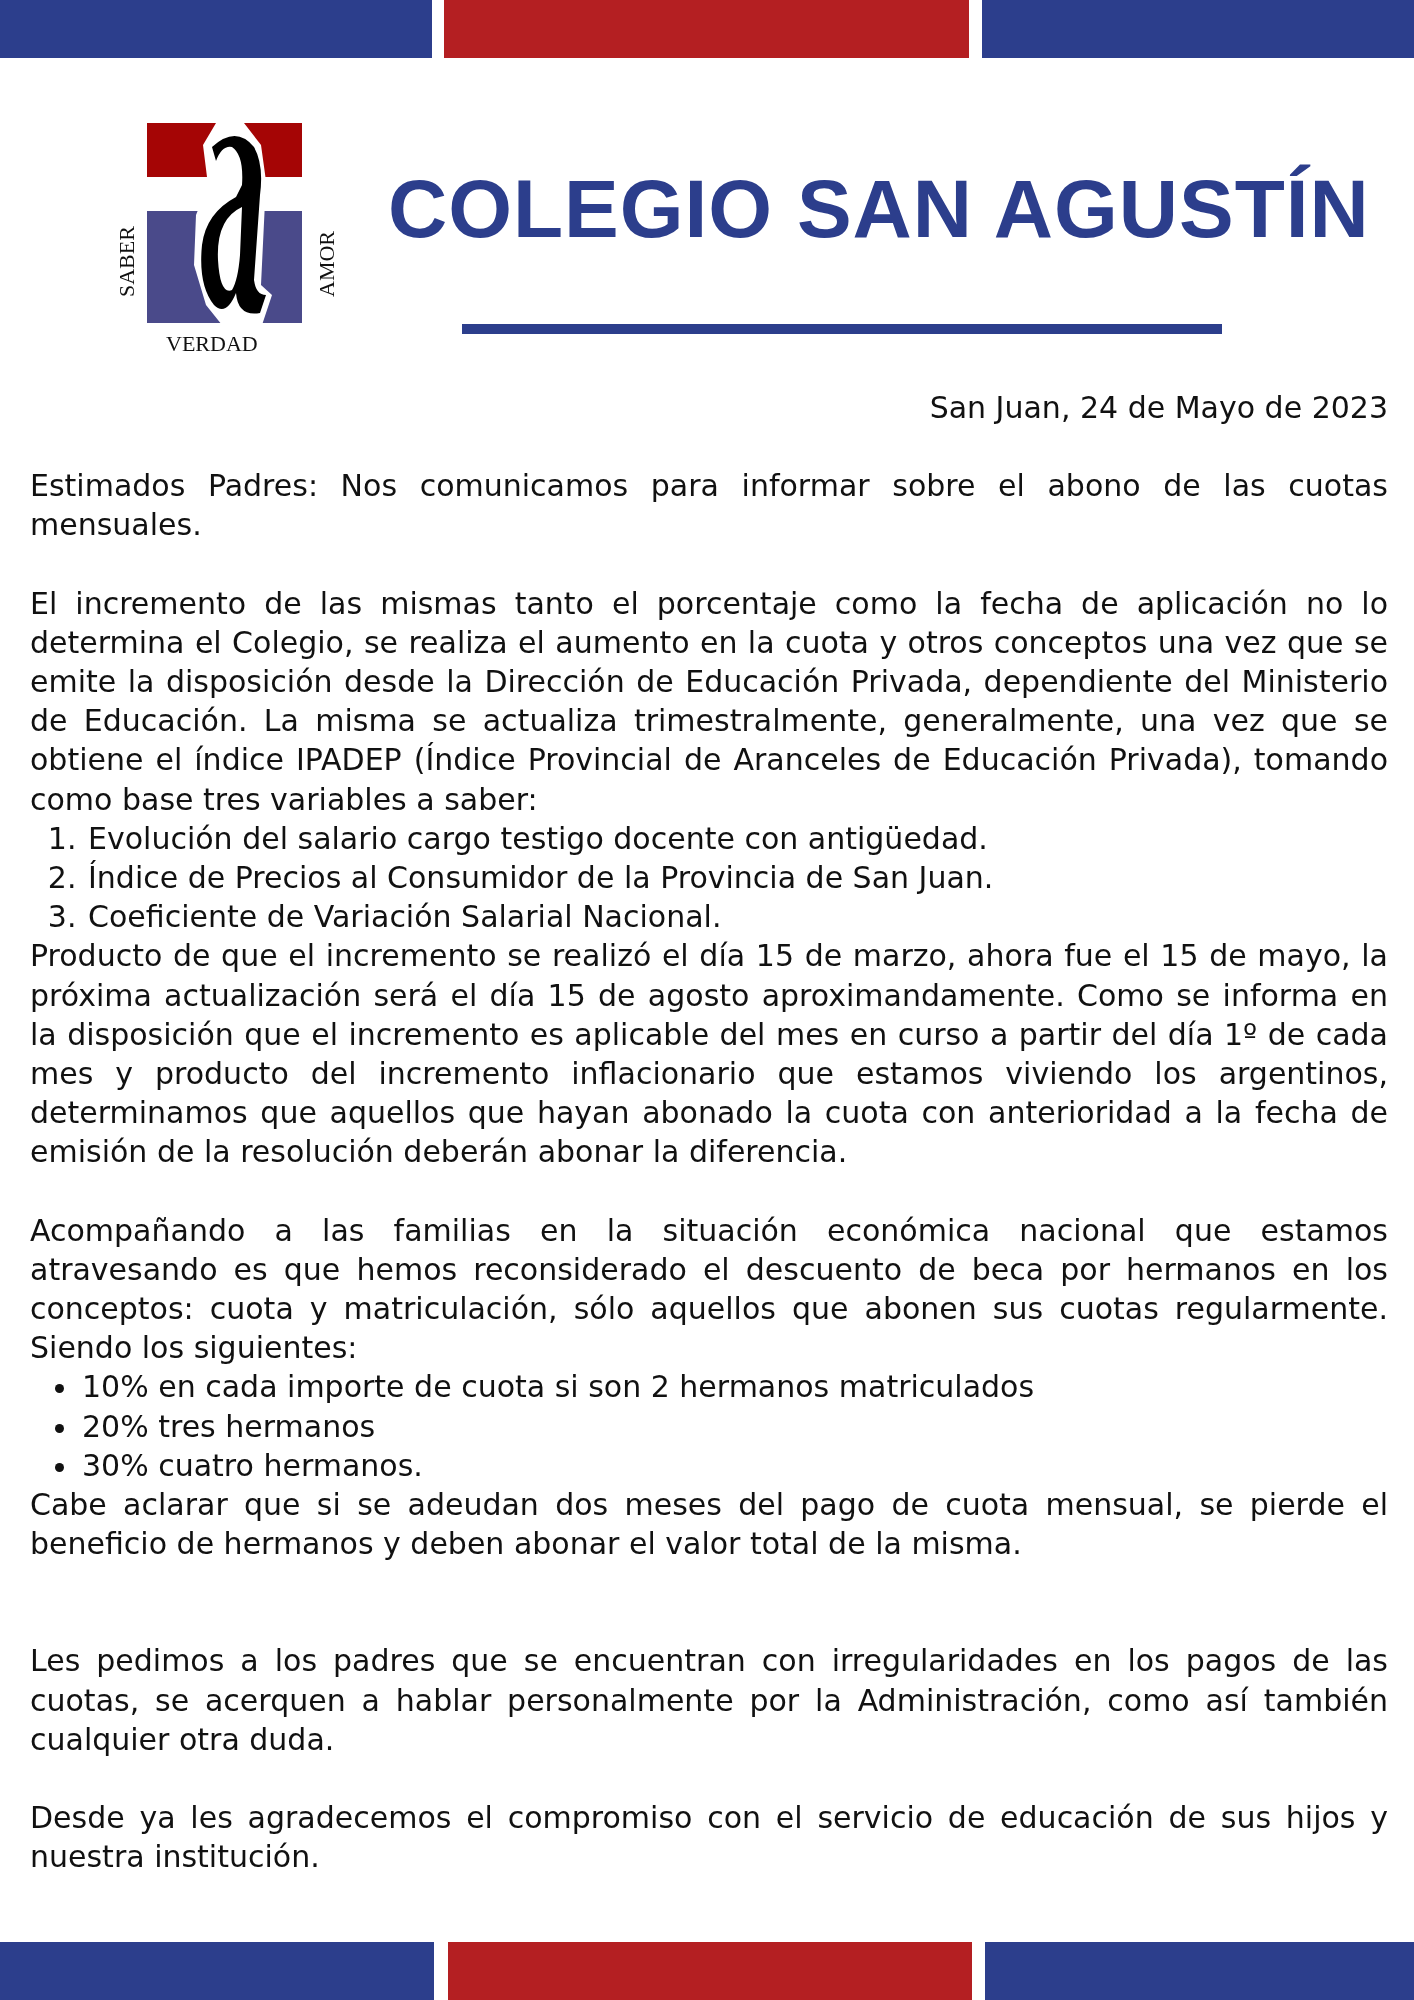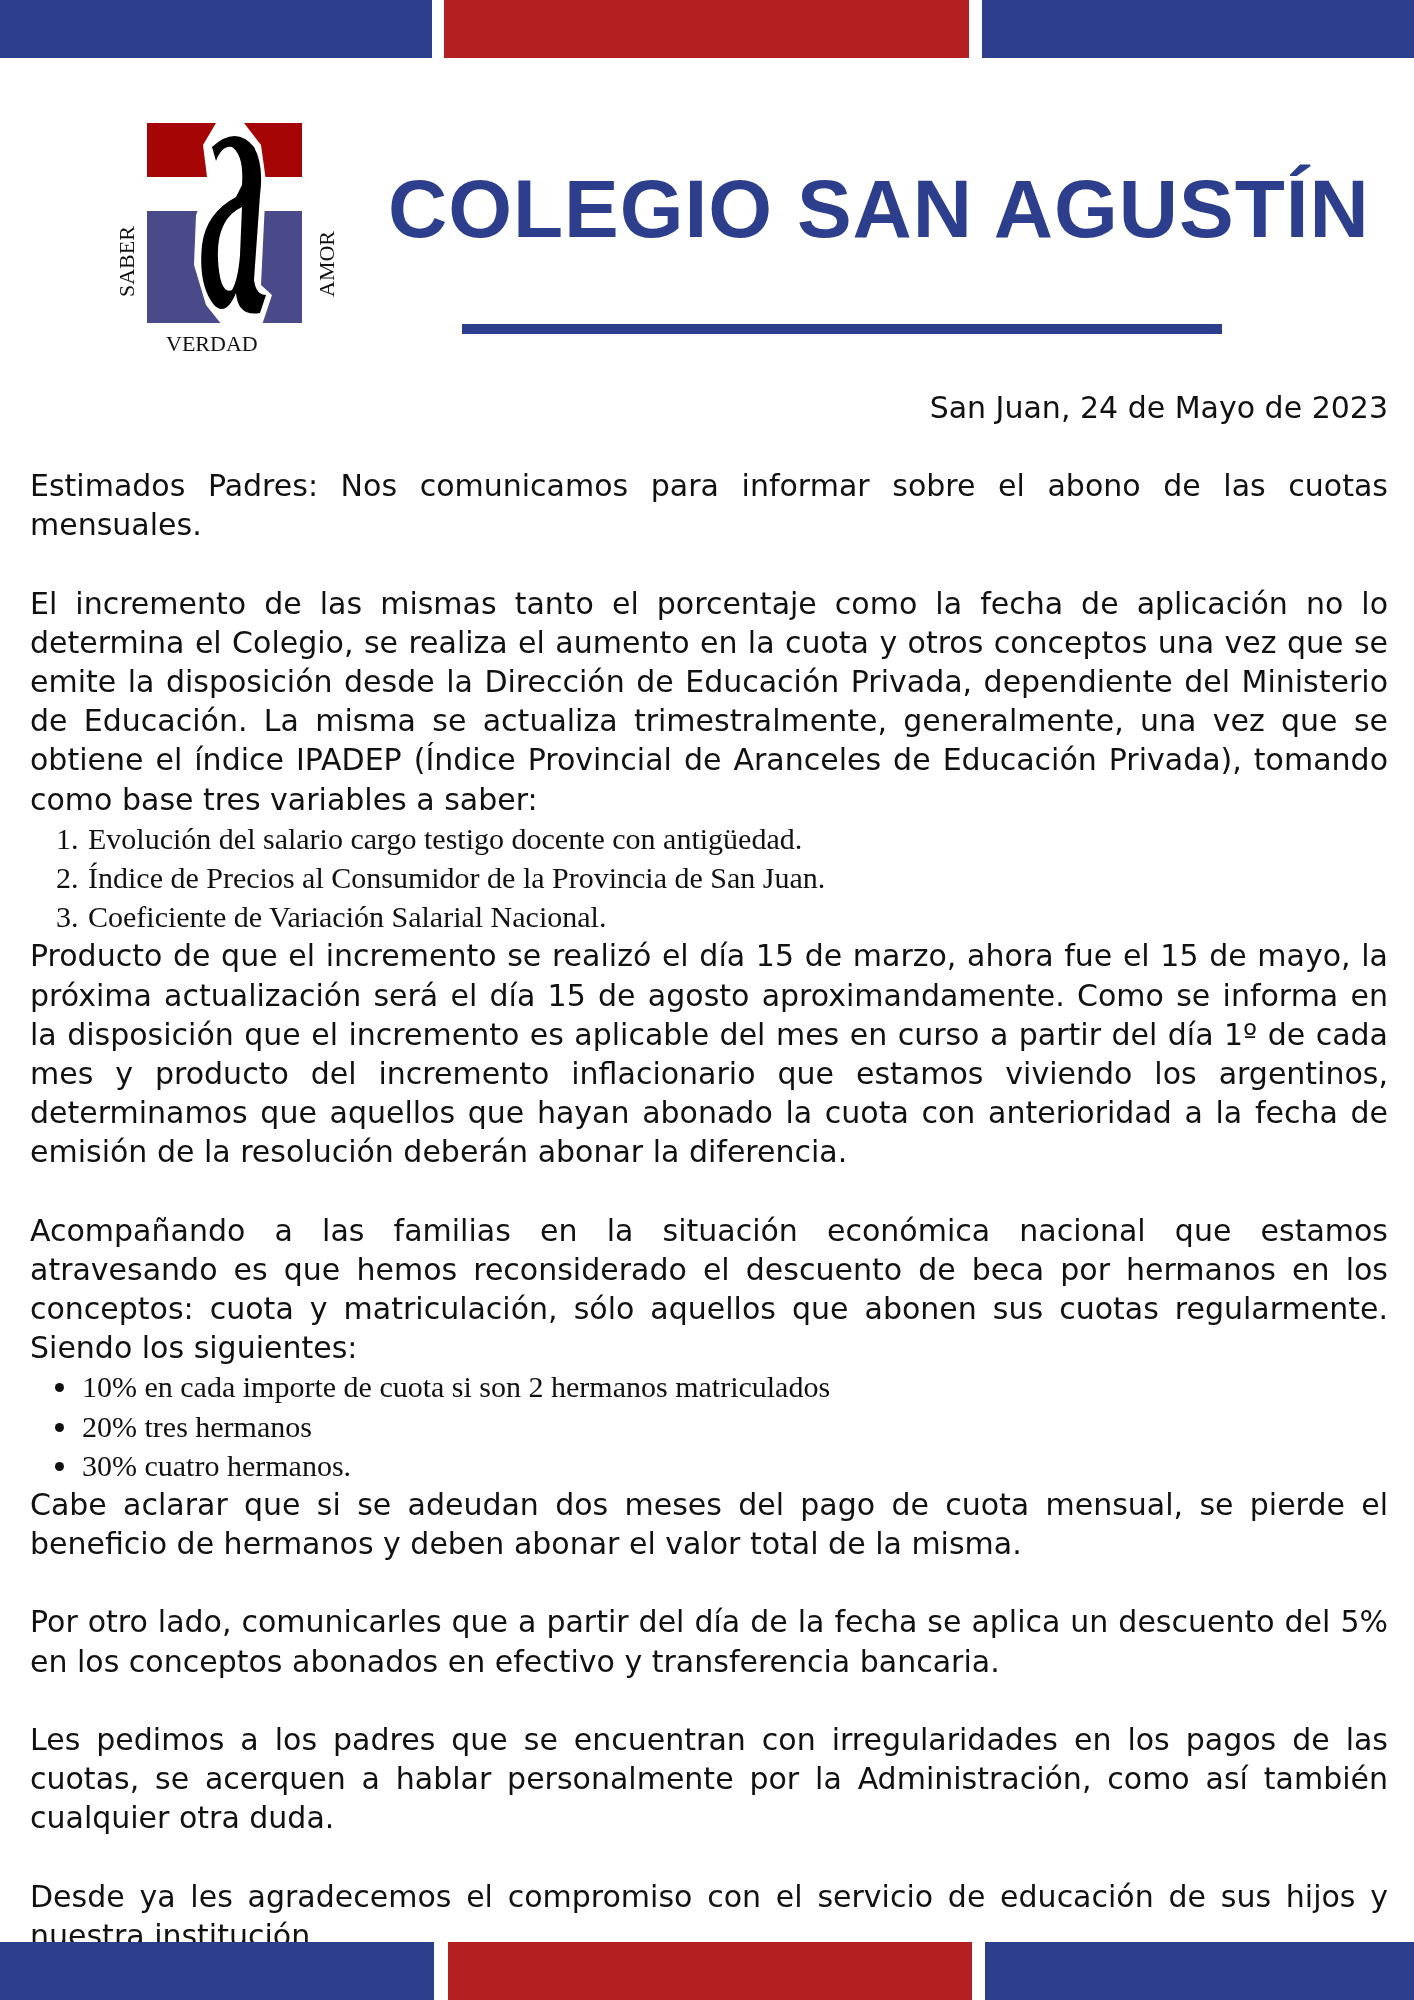--- a/index.html
+++ b/index.html
@@ -11,21 +11,21 @@
     .logo { position: absolute; left: 66px; top: 85px; width: 320px; height: 280px; }
     .title { position: absolute; left: 388px; top: 168px; width: 1000px;
              font-family: "Liberation Sans", sans-serif; font-weight: bold;
              font-size: 82px; letter-spacing: 1px; line-height: 1; white-space: nowrap; }
     .title-rule { position: absolute; left: 462px; top: 324px; width: 760px; height: 10px; }
     .content { position: absolute; left: 30px; top: 388px; width: 1358px;
                font-size: 30px; line-height: 39.2px; }
     .date { text-align: right; margin: 0; }
     p { margin: 0; text-align: justify; }
     .gap { height: 39px; }
-    ol, ul { margin: 0; padding-left: 56px; font-family: Liberation Serif, serif; }
+    ol, ul { margin: 0; padding-left: 56px; }
     ul { padding-left: 50px; }
     li { padding-left: 2px; }
     .sign { text-align: right; }
   </style>
 </head>
 <body>
 
 <div class="bar top" style="left:0;width:432px;background:#2c3e8c;"></div>
 <div class="bar top" style="left:444px;width:525px;background:#b41f22;"></div>
 <div class="bar top" style="left:982px;width:432px;background:#2c3e8c;"></div>
@@ -59,21 +59,20 @@
   <p>Producto de que el incremento se realizó el día  15 de marzo, ahora fue el 15 de mayo, la próxima actualización será el día 15 de agosto aproximandamente. Como se informa en la disposición que el incremento es aplicable del mes en curso a partir del día 1º de cada mes y producto del incremento inflacionario que estamos viviendo los argentinos, determinamos que aquellos que hayan abonado la cuota con anterioridad a la fecha de emisión de la resolución deberán abonar la diferencia.</p>
   <div class="gap"></div>
   <p>Acompañando a las familias en la situación económica nacional que estamos atravesando es que hemos reconsiderado el descuento de beca por hermanos en los conceptos: cuota y matriculación, sólo aquellos que abonen sus cuotas regularmente. Siendo los siguientes:</p>
   <ul>
     <li>10% en cada importe de cuota si son 2 hermanos matriculados</li>
     <li>20%  tres hermanos</li>
     <li>30% cuatro hermanos.</li>
   </ul>
   <p>Cabe aclarar que si se adeudan dos meses del pago de cuota mensual, se pierde el beneficio de hermanos y deben abonar el valor total de la misma.</p>
   <div class="gap"></div>
-  <p>Por otro lado, comunicarles que a partir del día de la fecha se aplica un descuento del 5% en los conceptos abonados en efectivo y transferencia bancaria.</p>
   <div class="gap"></div>
   <p>Les pedimos a los padres que se encuentran con irregularidades en los pagos de las cuotas, se acerquen a hablar personalmente por la Administración, como así también cualquier otra duda.</p>
   <div class="gap"></div>
   <p>Desde ya les agradecemos el compromiso con el servicio de educación de sus hijos y nuestra institución.</p>
   <div class="gap"></div>
   <div class="gap"></div>
   <p class="sign">Administración.</p>
 </div>
 
 <div class="bar bottom" style="left:0;width:434px;background:#2c3e8c;"></div>

